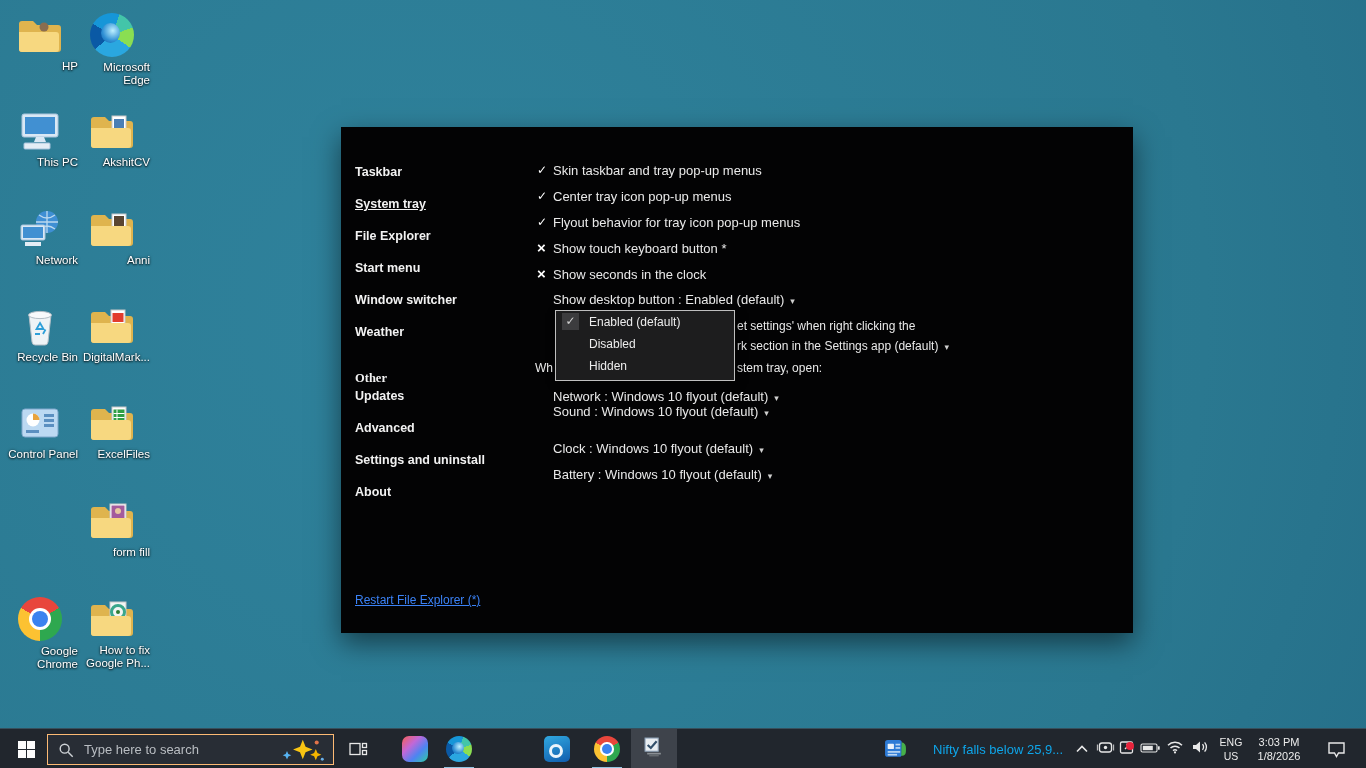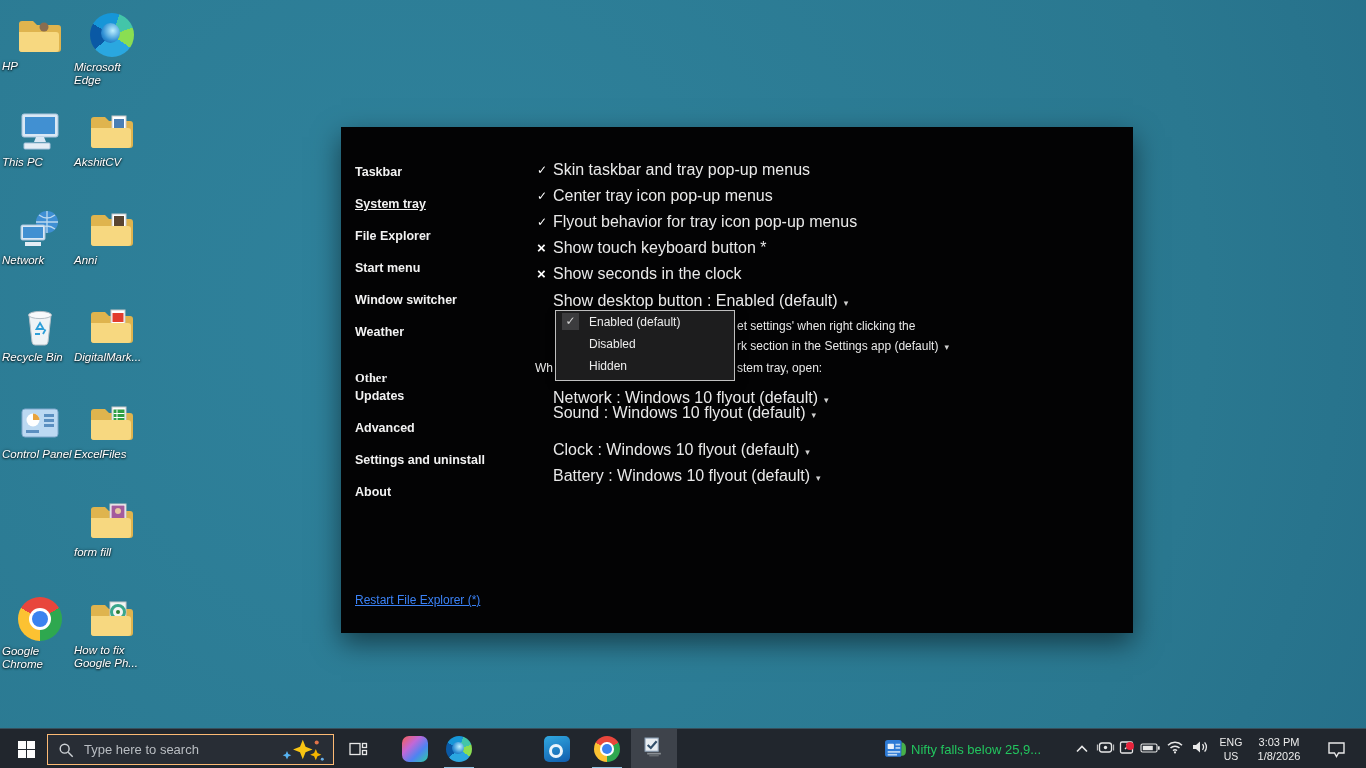--- a/index.html
+++ b/index.html
@@ -1,21 +1,21 @@
 <!DOCTYPE html>
 <html><head>
 <meta charset="utf-8">
 <style>
   html,body{margin:0;padding:0;width:1366px;height:768px;overflow:hidden;
     font-family:"Liberation Sans","DejaVu Sans",sans-serif;background:#2c7d97;}
   .screen{position:relative;width:1366px;height:768px;
     background:radial-gradient(circle at 30% 40%, #2f829c 0%, #2a7890 75%, #26708a 100%);}
 
   
-  .dicon-cell{position:absolute;width:76px;text-align:left;cursor:default;font-style:italic;}
+  .dicon-cell{position:absolute;width:76px;text-align:right;cursor:default;}
   .dicon{width:46px;height:46px;margin:0 auto;position:relative;}
   .dicon svg{width:100%;height:100%;display:block;}
   .dlabel{margin-top:2px;font-size:11.5px;line-height:13px;color:#fff;
     text-shadow:0 1px 2px rgba(0,0,0,.85),0 0 3px rgba(0,0,0,.6);}
   .cg{width:44px;height:44px;border-radius:50%;margin:1px auto;position:relative;}
   .chrome-cg{background:conic-gradient(from 60deg,#2ea84f 0deg 120deg,#fcc232 120deg 240deg,#e8463c 240deg 360deg);}
   .chrome-cg::before{content:"";position:absolute;inset:24%;background:#fff;border-radius:50%;}
   .chrome-cg::after{content:"";position:absolute;inset:31%;background:#3b82ef;border-radius:50%;}
   .edge-cg{background:conic-gradient(from 230deg,#0a59a5 0deg 70deg,#1696d8 70deg 150deg,#43c5a9 150deg 200deg,#8ade52 200deg 255deg,#2aa7e0 255deg 360deg);}
   .edge-cg::before{content:"";position:absolute;left:24%;top:22%;width:44%;height:46%;
@@ -38,21 +38,21 @@
   .side-item{position:absolute;left:14px;height:16px;font-size:12.5px;font-weight:700;color:#f2f2f2;
     white-space:nowrap;cursor:pointer;}
   .side-item.active{text-decoration:underline;}
   .footer-link{position:absolute;left:14px;top:466px;font-size:12px;color:#3b82f6;
     text-decoration:underline;cursor:pointer;}
 
   .rows{position:absolute;left:196px;top:35px;width:420px;}
   .setrow{position:absolute;left:0;height:16px;display:flex;align-items:center;white-space:nowrap;cursor:pointer;}
   .chk{display:inline-block;width:16px;font-size:12px;color:#fff;}
   .chk.cross{font-size:15px;font-weight:700;line-height:14px;}
-  .setlabel{font-size:16px;color:#e9e9e9;}
+  .setlabel{font-size:13px;color:#e9e9e9;}
   .arrow{font-size:9px;color:#cfcfcf;margin-left:6px;}
   .sd-row{position:absolute;left:212px;top:165px;font-size:12px;white-space:nowrap;cursor:pointer;}
   .frag{position:absolute;font-size:12px;color:#e9e9e9;white-space:nowrap;}
   .fly{position:absolute;left:212px;font-size:12px;white-space:nowrap;cursor:pointer;}
 
   .dropdown{position:absolute;left:214px;top:183px;width:178px;height:69px;background:#1d1d1e;
     border:1px solid #bfbfbf;z-index:5;box-shadow:2px 3px 8px rgba(0,0,0,.5);}
   .dd-item{position:relative;height:22px;display:flex;align-items:center;cursor:pointer;}
   .dd-check{position:absolute;left:6px;top:2px;width:17px;height:17px;background:#3c3c3e;
     color:#d4d4d4;font-size:12px;text-align:center;line-height:17px;}
@@ -75,21 +75,21 @@
   .tb-cell{position:absolute;top:0;width:46px;height:40px;display:flex;align-items:center;justify-content:center;cursor:pointer;}
   .tb-cell.active{background:#3e434b;}
   .runline{position:absolute;left:8px;bottom:0;width:30px;height:2.5px;background:#8fc3e0;}
   .cg.small{width:26px;height:26px;margin:0;}
   .cp{width:26px;height:26px;border-radius:7px;background:linear-gradient(135deg,#ef6066 5%,#c168d8 35%,#4e83f2 65%,#32c3ad 95%);}
   .ol{width:26px;height:26px;border-radius:5px;background:linear-gradient(160deg,#31a8e0,#0f5cad);position:relative;}
   .ol::before{content:"";position:absolute;left:5px;top:8px;width:8px;height:8px;border:3px solid #eaf4fb;border-radius:50%;}
   .tvx svg, .mini svg{display:block;}
   .news{position:absolute;left:872px;top:0;width:196px;height:40px;display:flex;align-items:center;cursor:pointer;}
   .news-ic{margin-left:12px;width:23px;height:23px;flex:none;}
-  .news-tx{margin-left:4px;font-size:13px;color:#22c55e;white-space:nowrap;}
+  .news-tx{margin-left:26px;font-size:13px;color:#0ea5e9;white-space:nowrap;}
   .tray-cell{position:absolute;top:0;width:24px;height:40px;display:flex;align-items:center;justify-content:center;cursor:pointer;}
   .badge-dot{position:absolute;right:1px;bottom:9px;width:8px;height:8px;border-radius:50%;background:#e8243c;}
   .lang{position:absolute;left:1213px;top:6px;width:36px;text-align:center;font-size:10.5px;
     line-height:14px;color:#ececec;cursor:pointer;}
   .clock{position:absolute;left:1246px;top:6px;width:66px;text-align:center;font-size:11px;
     line-height:14px;color:#ececec;cursor:pointer;white-space:nowrap;}
 </style>
 </head>
 <body>
 

